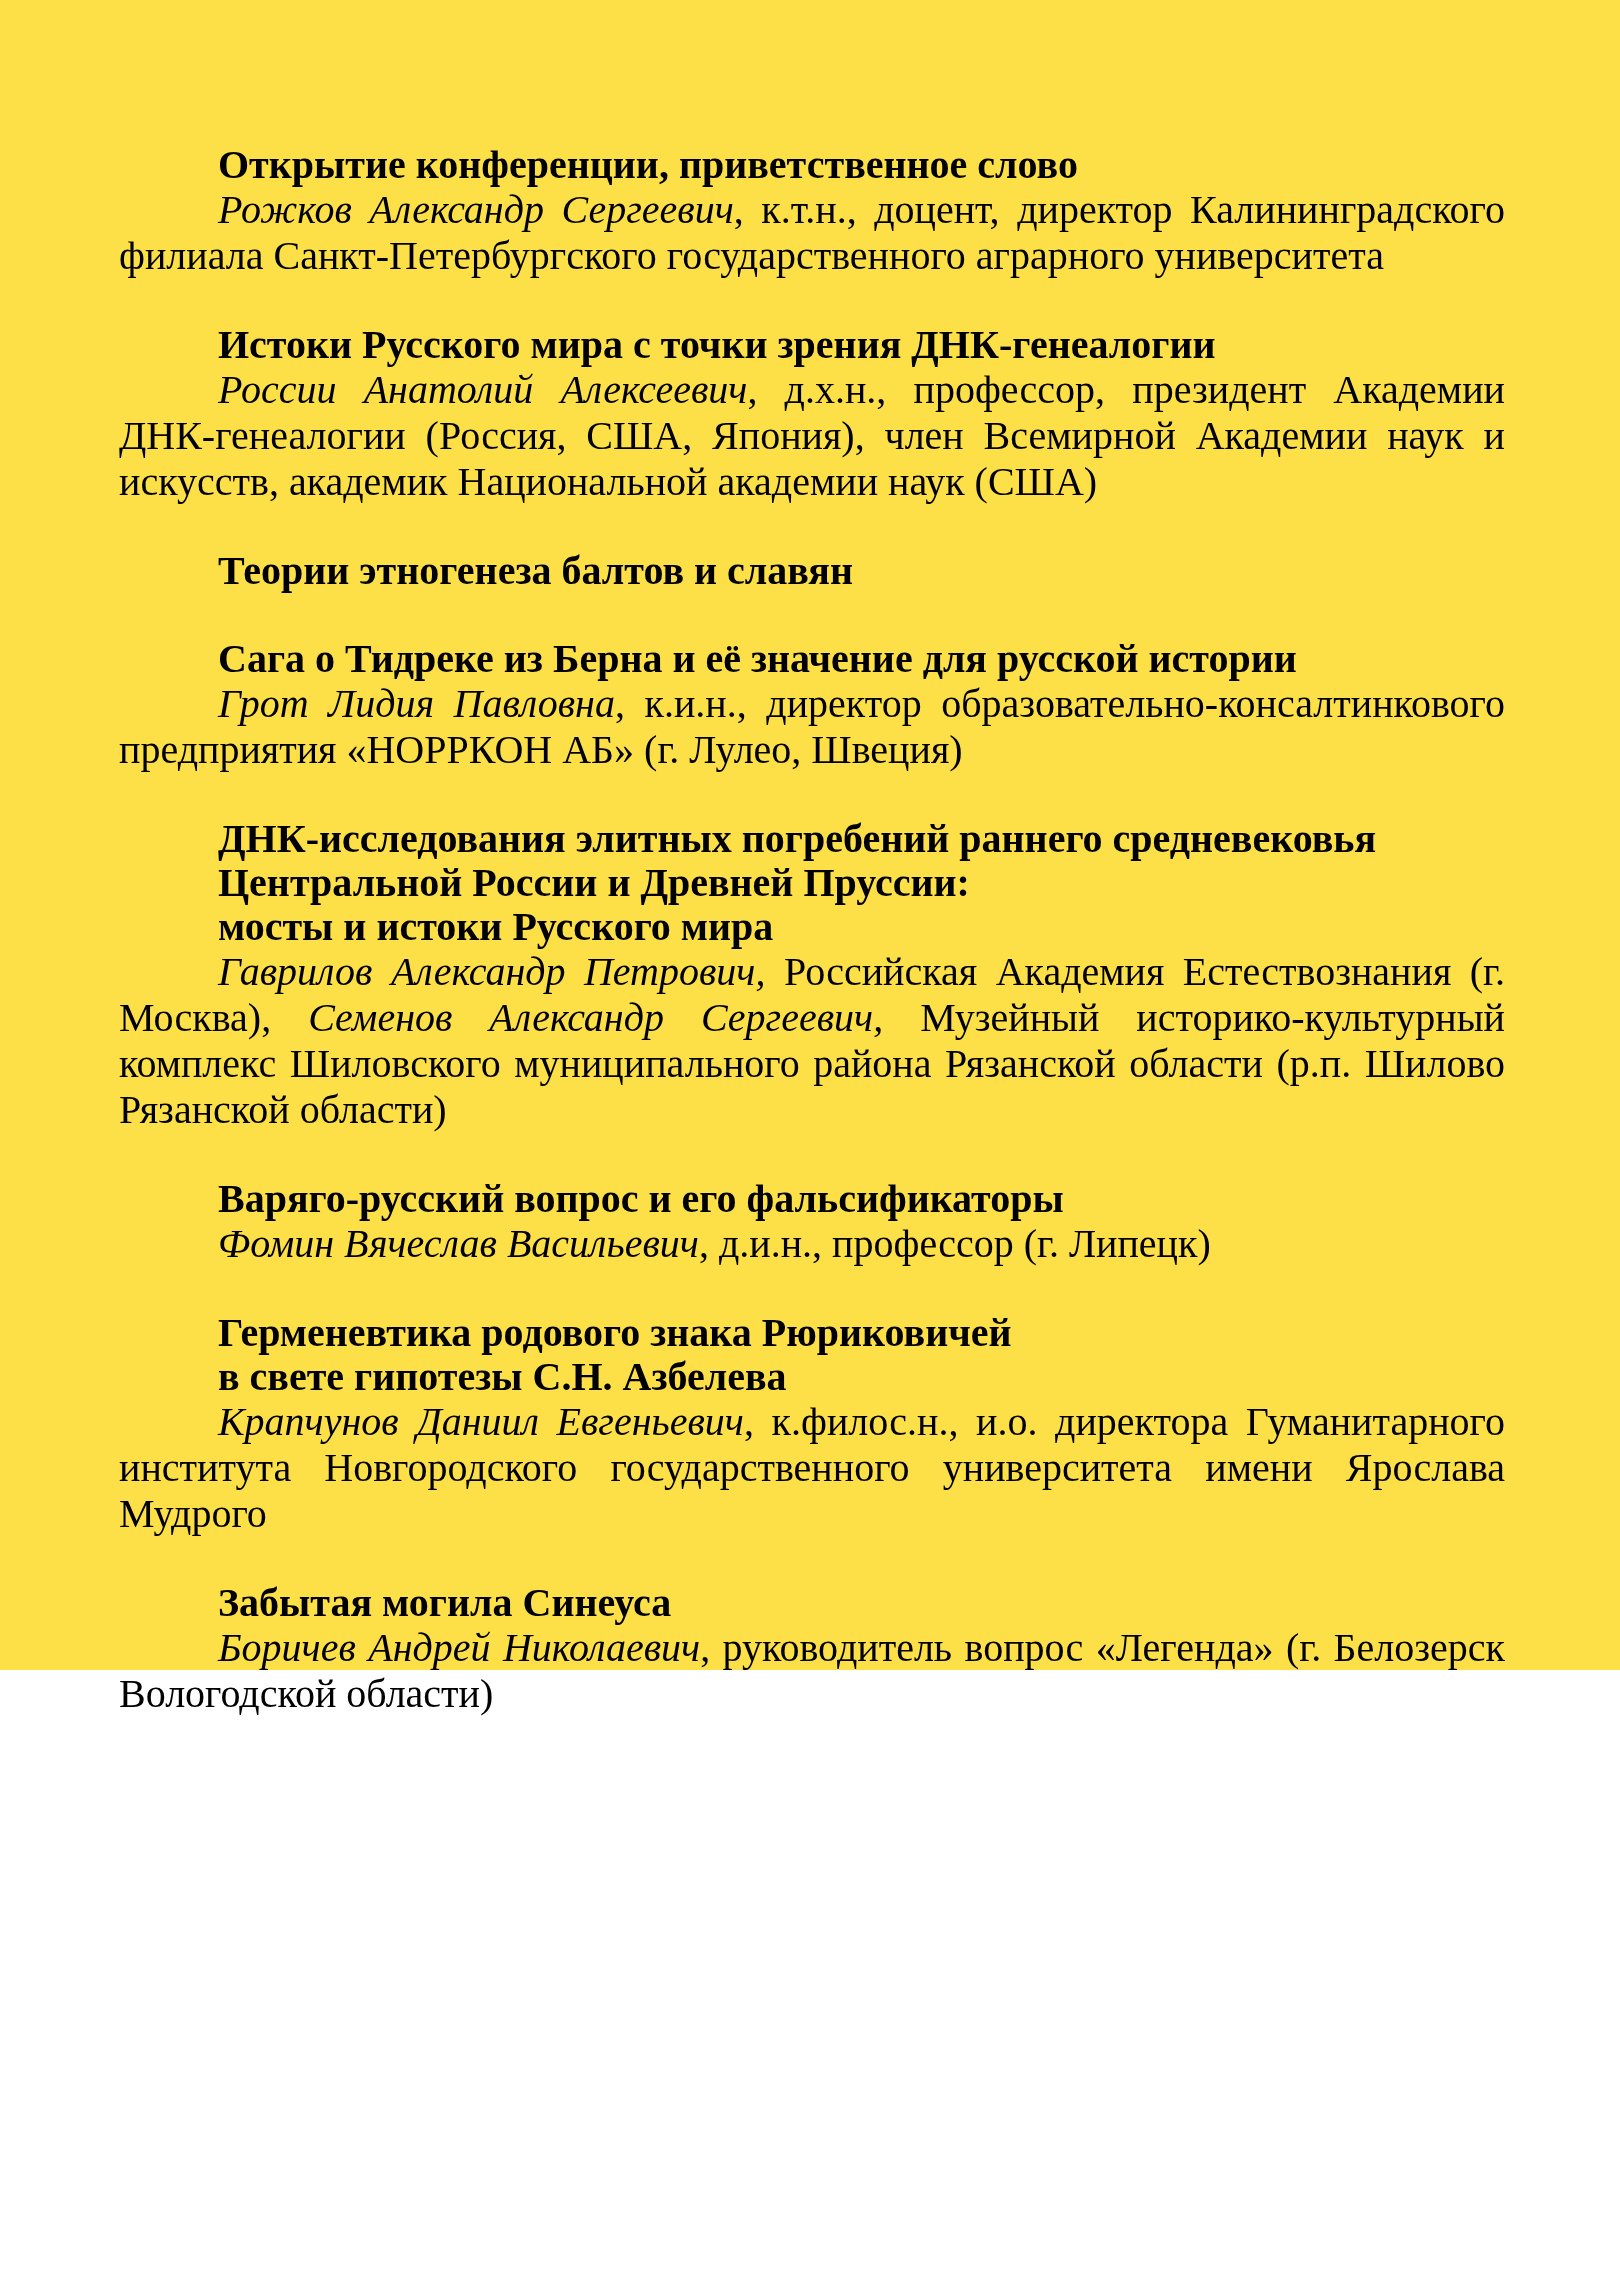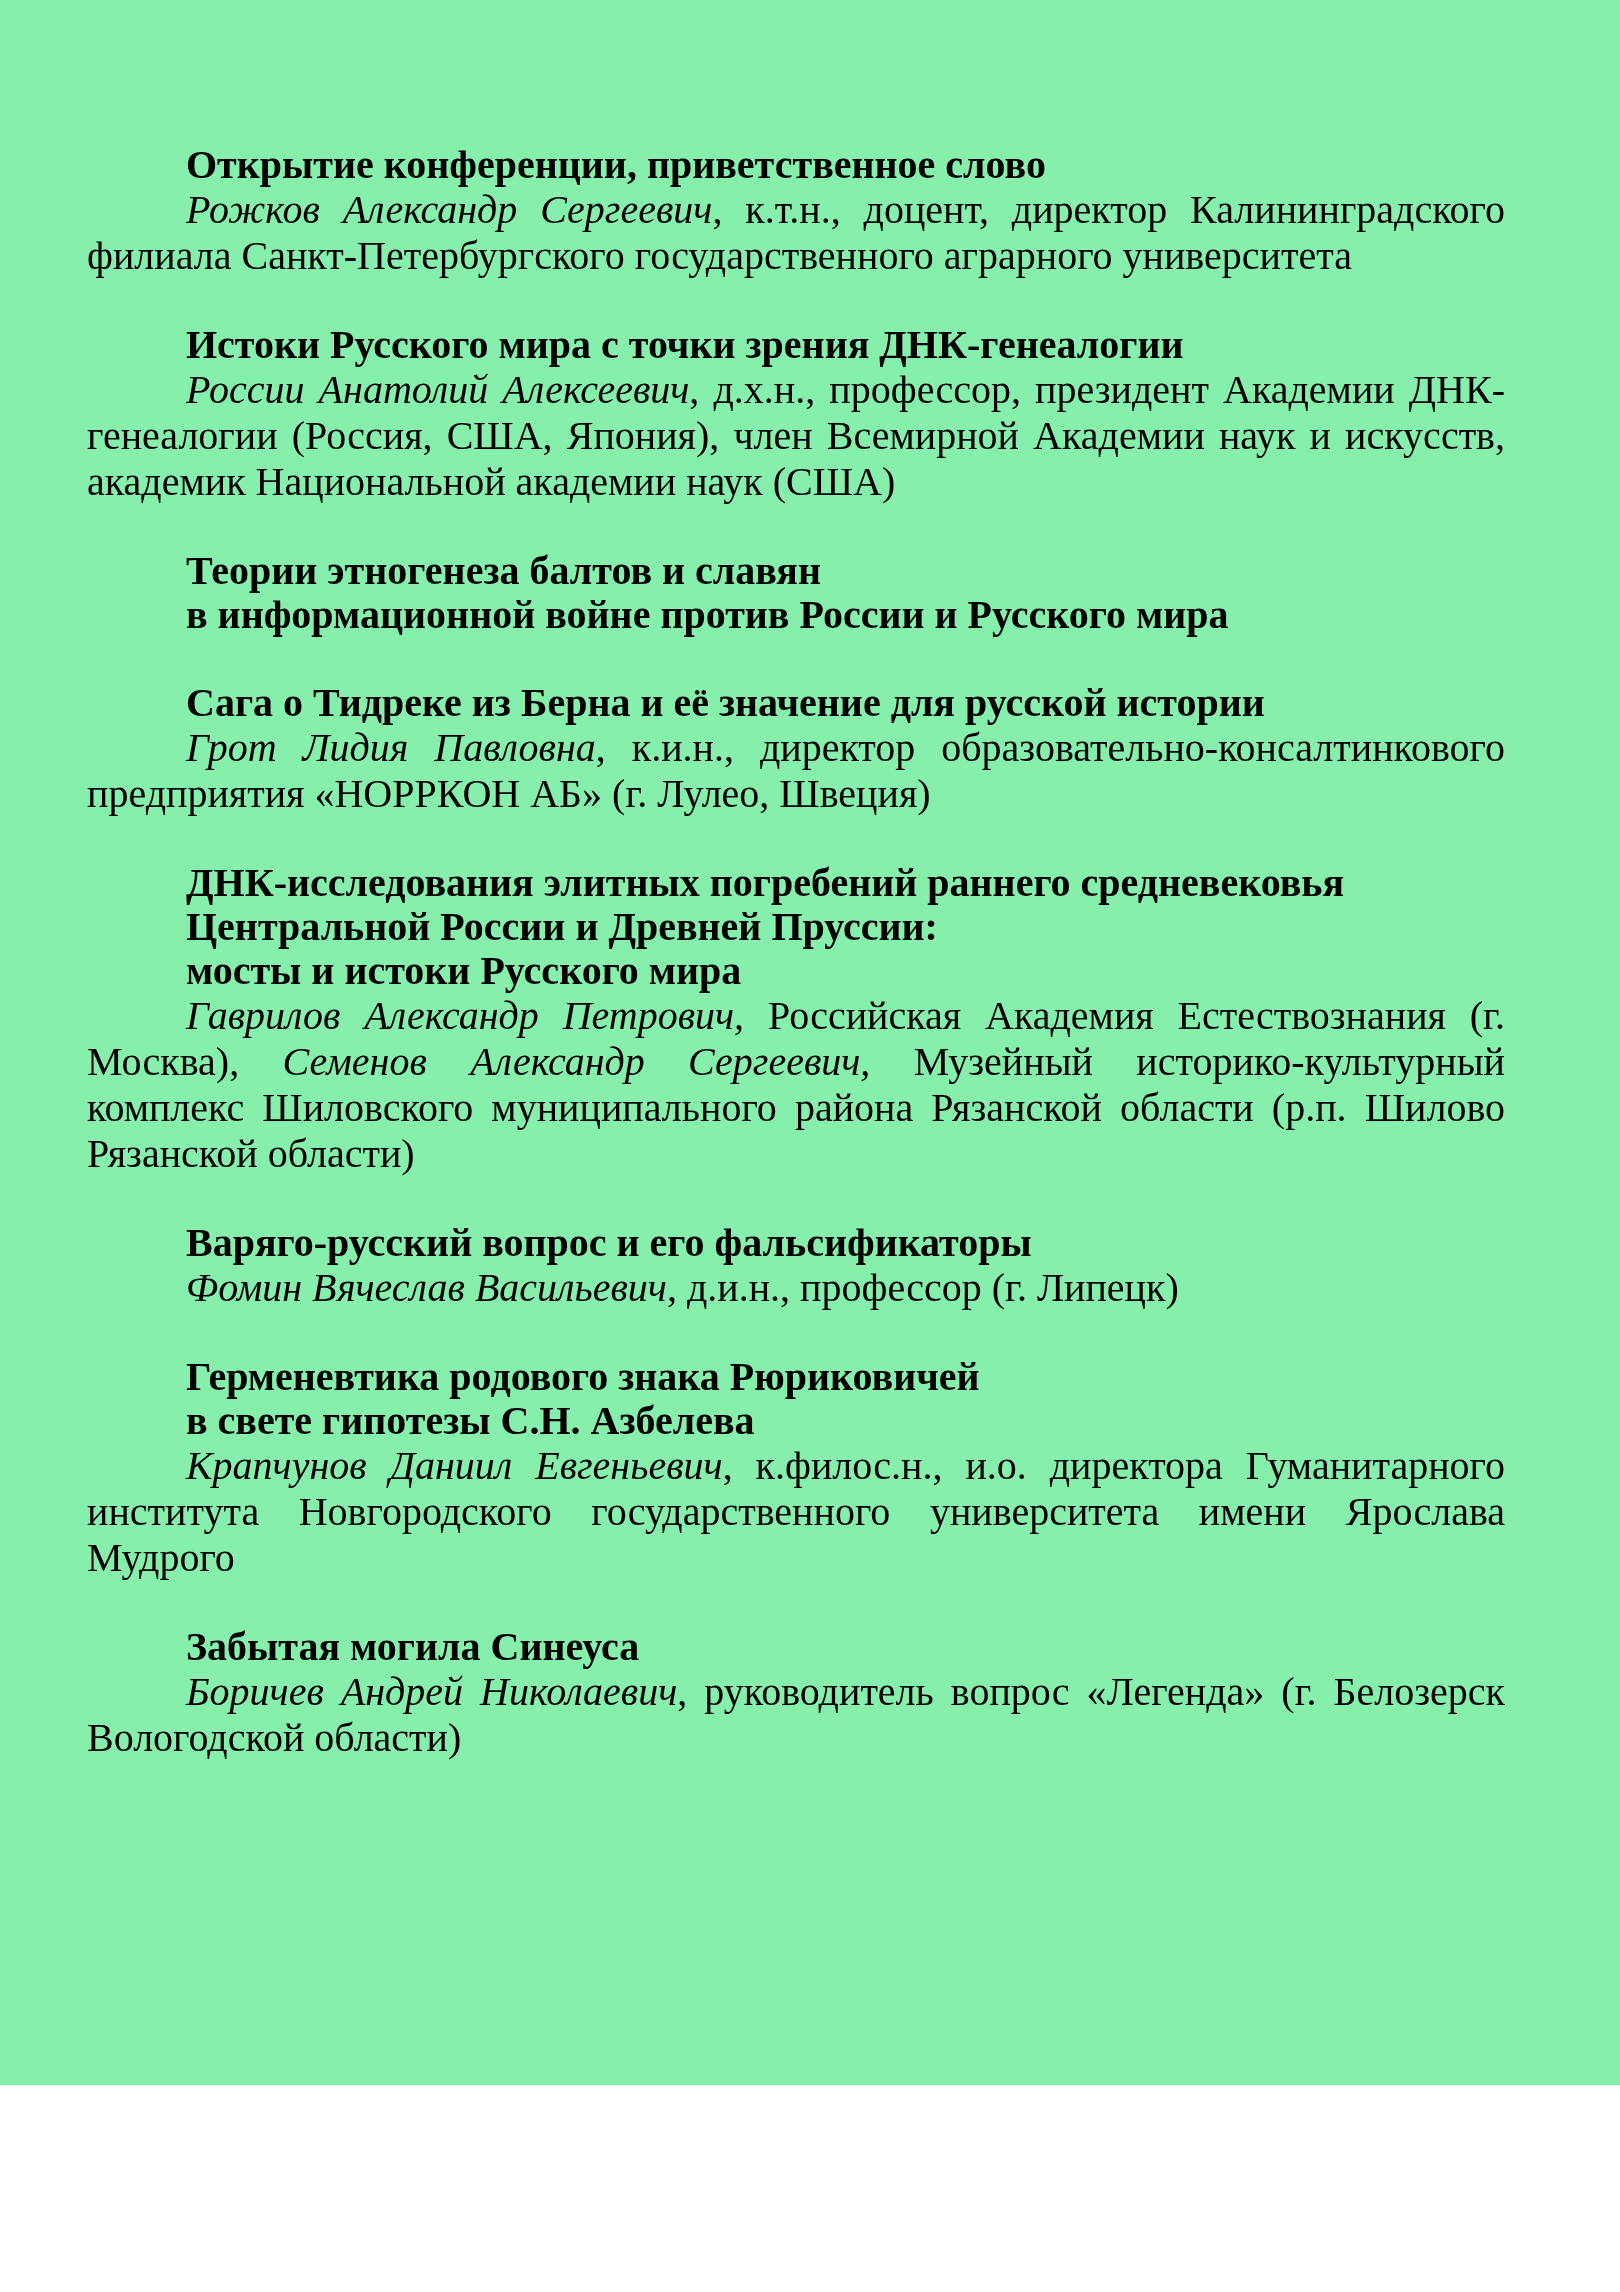--- a/index.html
+++ b/index.html
@@ -10,23 +10,23 @@
   body {
     width: 1620px;
     height: 2293px;
     font-family: "Liberation Serif", serif;
     color: #000000;
     overflow: hidden;
   }
   .page {
     box-sizing: border-box;
     width: 1620px;
-    height: 2085px;
-    padding: 143px 115px 0 87px;
-    background: #86efac;
+    height: 1670px;
+    padding: 143px 115px 0 119px;
+    background: #fde047;
   }
   .session-item + .session-item {
     margin-top: 44px;
   }
   .title-line {
     font-weight: bold;
     font-size: 40px;
     line-height: 44px;
     padding-left: 99px;
     white-space: nowrap;
@@ -52,21 +52,20 @@
         <p class="desc"><span class="it">Рожков Александр Сергеевич</span><span>, к.т.н., доцент, директор Калининградского филиала Санкт-Петербургского государственного аграрного университета</span></p>
       </section>
       <section class="session-item">
       </section>
       <section class="session-item">
         <div class="title-line">Истоки Русского мира с точки зрения ДНК-генеалогии</div>
         <p class="desc"><span class="it">России Анатолий Алексеевич</span><span>, д.х.н., профессор, президент Академии ДНК-генеалогии (Россия, США, Япония), член Всемирной Академии наук и искусств, академик Национальной академии наук (США)</span></p>
       </section>
       <section class="session-item">
         <div class="title-line">Теории этногенеза балтов и славян</div>
-        <div class="title-line">в информационной войне против России и Русского мира</div>
       </section>
       <section class="session-item">
         <div class="title-line">Сага о Тидреке из Берна и её значение для русской истории</div>
         <p class="desc"><span class="it">Грот Лидия Павловна</span><span>, к.и.н., директор образовательно-консалтинкового предприятия «НОРРКОН АБ» (г. Лулео, Швеция)</span></p>
       </section>
       <section class="session-item">
         <div class="title-line">ДНК-исследования элитных погребений раннего средневековья</div>
         <div class="title-line">Центральной России и Древней Пруссии:</div>
         <div class="title-line">мосты и истоки Русского мира</div>
         <p class="desc"><span class="it">Гаврилов Александр Петрович,</span><span> Российская Академия Естествознания (г. Москва), </span><span class="it">Семенов Александр Сергеевич,</span><span> Музейный историко-культурный комплекс Шиловского муниципального района Рязанской области (р.п. Шилово Рязанской области)</span></p>

